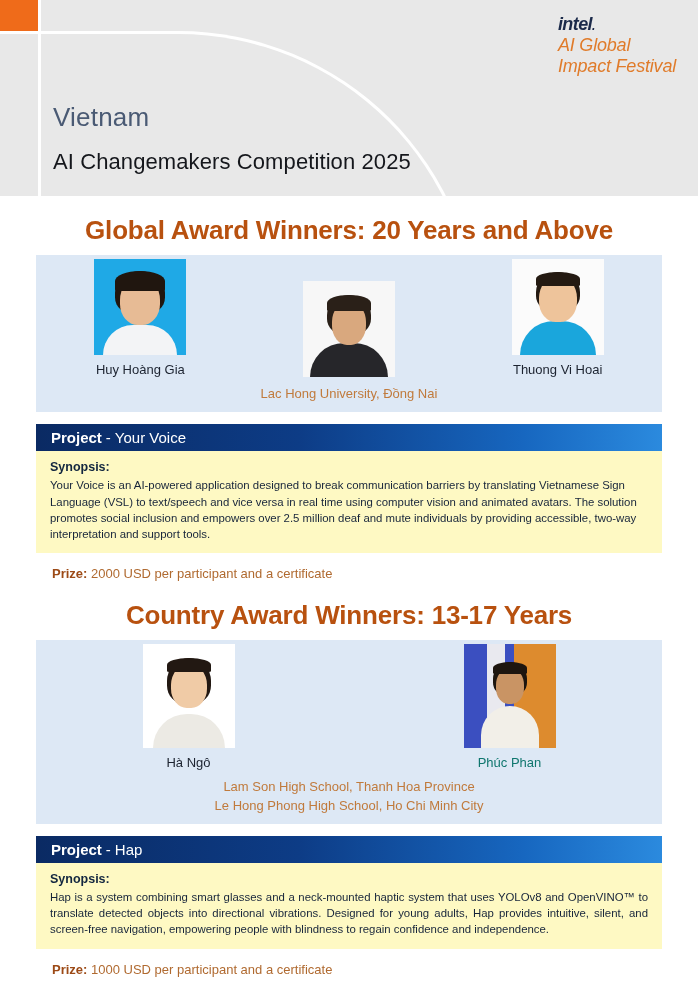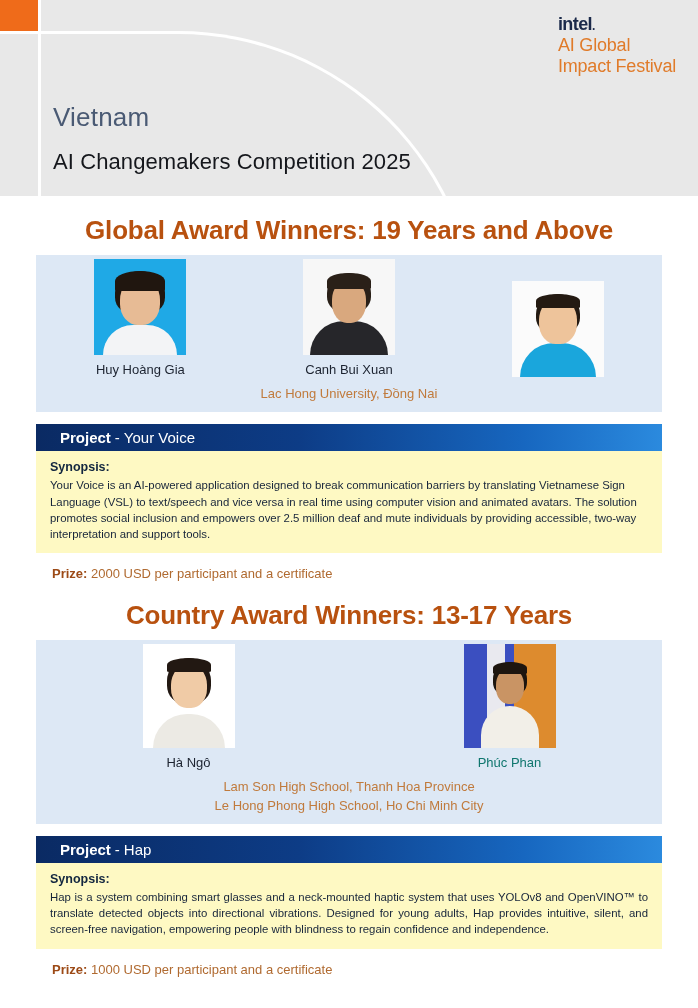--- a/index.html
+++ b/index.html
@@ -39,20 +39,21 @@
   }
   .hdr-hline{
     position:absolute;left:0;top:31px;
     width:41px;height:3px;background:#ffffff;
   }
 
   .logo{
     position:absolute;right:22px;top:14px;
     text-align:left;
     line-height:1.16;
+    font-style:italic;
   }
   .logo-intel{
     font-size:18px;font-weight:bold;
     color:#1b2a4a;letter-spacing:-0.6px;
   }
   .logo-intel .dot{font-size:12px;}
   .logo-l2,.logo-l3{
     font-size:18px;color:#e07b2a;letter-spacing:-0.2px;
   }
 
@@ -117,21 +118,21 @@
   .p-body{position:absolute;left:50%;transform:translateX(-50%);bottom:0;border-radius:40px 40px 0 0;}
   .p-head{position:absolute;left:50%;transform:translateX(-50%);border-radius:48% 48% 44% 44%;}
   .p-hair{position:absolute;left:50%;transform:translateX(-50%);border-radius:50% 50% 40% 40%;}
 
   
   .project-bar{
     margin:12px 36px 0 36px;
     height:27px;
     background:linear-gradient(90deg,#0a2a63 0%,#0d3c86 42%,#1767c0 78%,#2b8ade 100%);
     display:flex;align-items:center;
-    padding-left:24px;
+    padding-left:15px;
     box-sizing:border-box;
   }
   .project-bar .pb-label{
     color:#ffffff;font-size:15px;font-weight:bold;
   }
   .project-bar .pb-dash{color:#ffffff;font-size:15px;margin:0 4px;}
   .project-bar .pb-value{color:#ffffff;font-size:15px;font-weight:normal;}
 
   .synopsis{
     margin:0 36px;
@@ -169,21 +170,21 @@
     <div class="logo-l3">Impact Festival</div>
   </div>
 
   <div class="hdr-title">
     <div class="hdr-country">Vietnam</div>
     <div class="hdr-sub">AI Changemakers Competition 2025</div>
   </div>
 </div>
 
 <div>
-  <div class="section-title">Global Award Winners: 19 Years and Above</div>
+  <div class="section-title">Global Award Winners: 20 Years and Above</div>
 
   <div class="winners-card">
     <div class="winners-row">
 
       <div class="winner">
         <div class="photo">
           <div class="p-bg" style="background:#1fa9e6;"></div>
           <div class="p-body" style="width:74px;height:30px;background:#f3f4f6;"></div>
           <div class="p-hair" style="width:50px;height:44px;top:12px;background:#20160f;"></div>
           <div class="p-head" style="width:40px;height:48px;top:18px;background:#e7bb95;"></div>
@@ -193,31 +194,31 @@
       </div>
 
       <div class="winner">
         <div class="photo">
           <div class="p-bg" style="background:#f7f7f7;"></div>
           <div class="p-body" style="width:78px;height:34px;background:#26262a;"></div>
           <div class="p-hair" style="width:44px;height:40px;top:14px;background:#2a2018;"></div>
           <div class="p-head" style="width:34px;height:44px;top:20px;background:#d9a87e;"></div>
           <div class="p-hair" style="width:44px;height:16px;top:14px;background:#2a2018;border-radius:50% 50% 8% 8%;"></div>
         </div>
-        <div class="winner-name">Canh Bui Xuan</div>
       </div>
 
       <div class="winner">
         <div class="photo">
           <div class="p-bg" style="background:#fbfbfb;"></div>
           <div class="p-body" style="width:76px;height:34px;background:#1aa6dc;"></div>
           <div class="p-hair" style="width:44px;height:40px;top:13px;background:#241a12;"></div>
           <div class="p-head" style="width:38px;height:46px;top:17px;background:#eec49b;"></div>
           <div class="p-hair" style="width:44px;height:14px;top:13px;background:#241a12;border-radius:50% 50% 8% 8%;"></div>
         </div>
+        <div class="winner-name">Thuong  Vi Hoai</div>
       </div>
 
     </div>
     <div class="school">Lac Hong University, Đồng Nai</div>
   </div>
 
   <div class="project-bar">
     <span class="pb-label">Project</span>
     <span class="pb-dash">-</span>
     <span class="pb-value">Your Voice</span>

